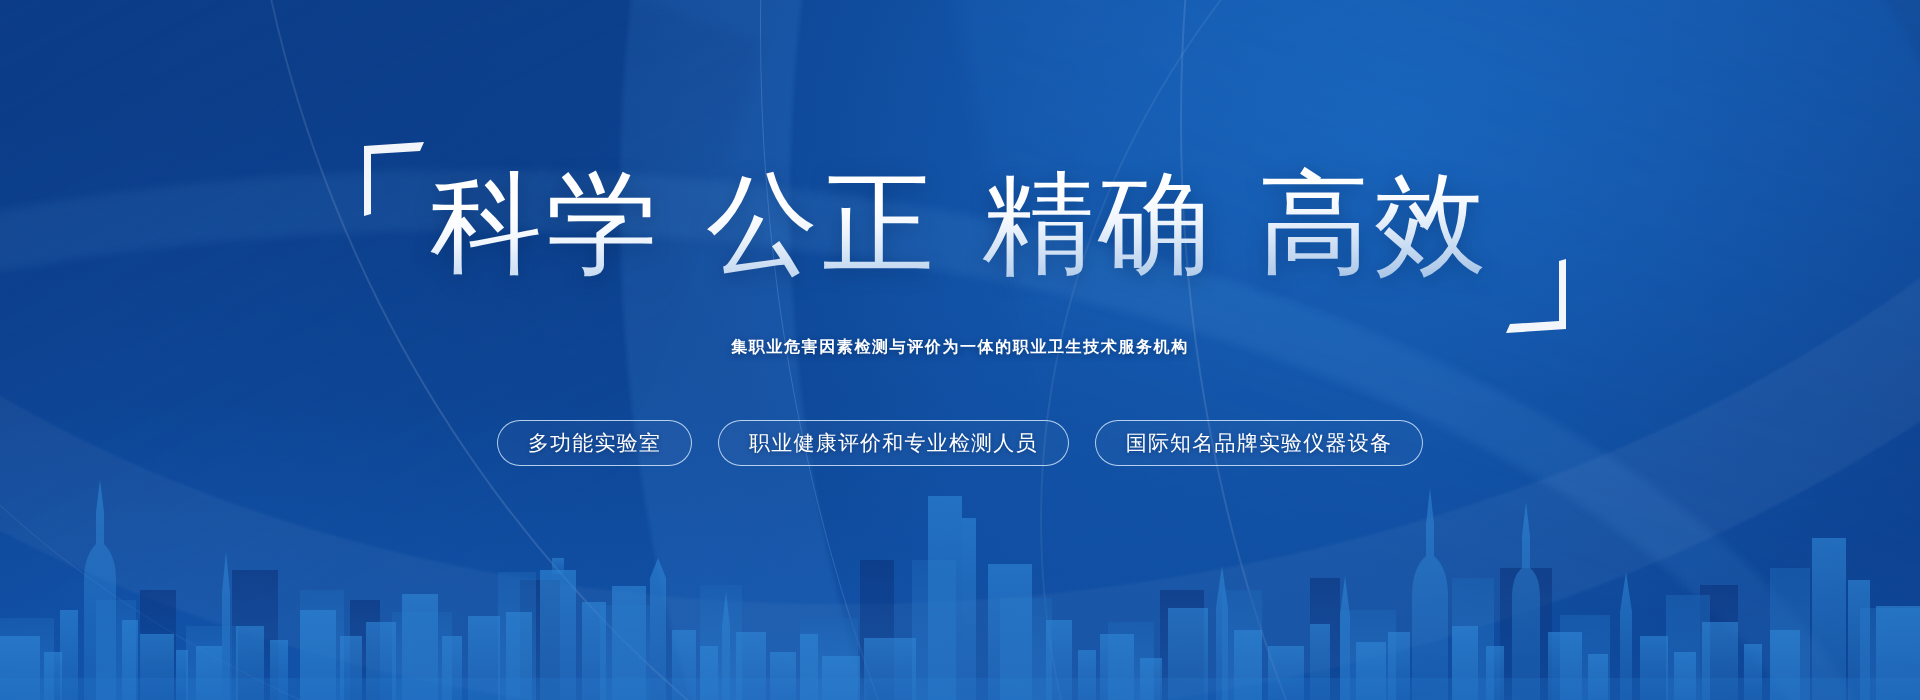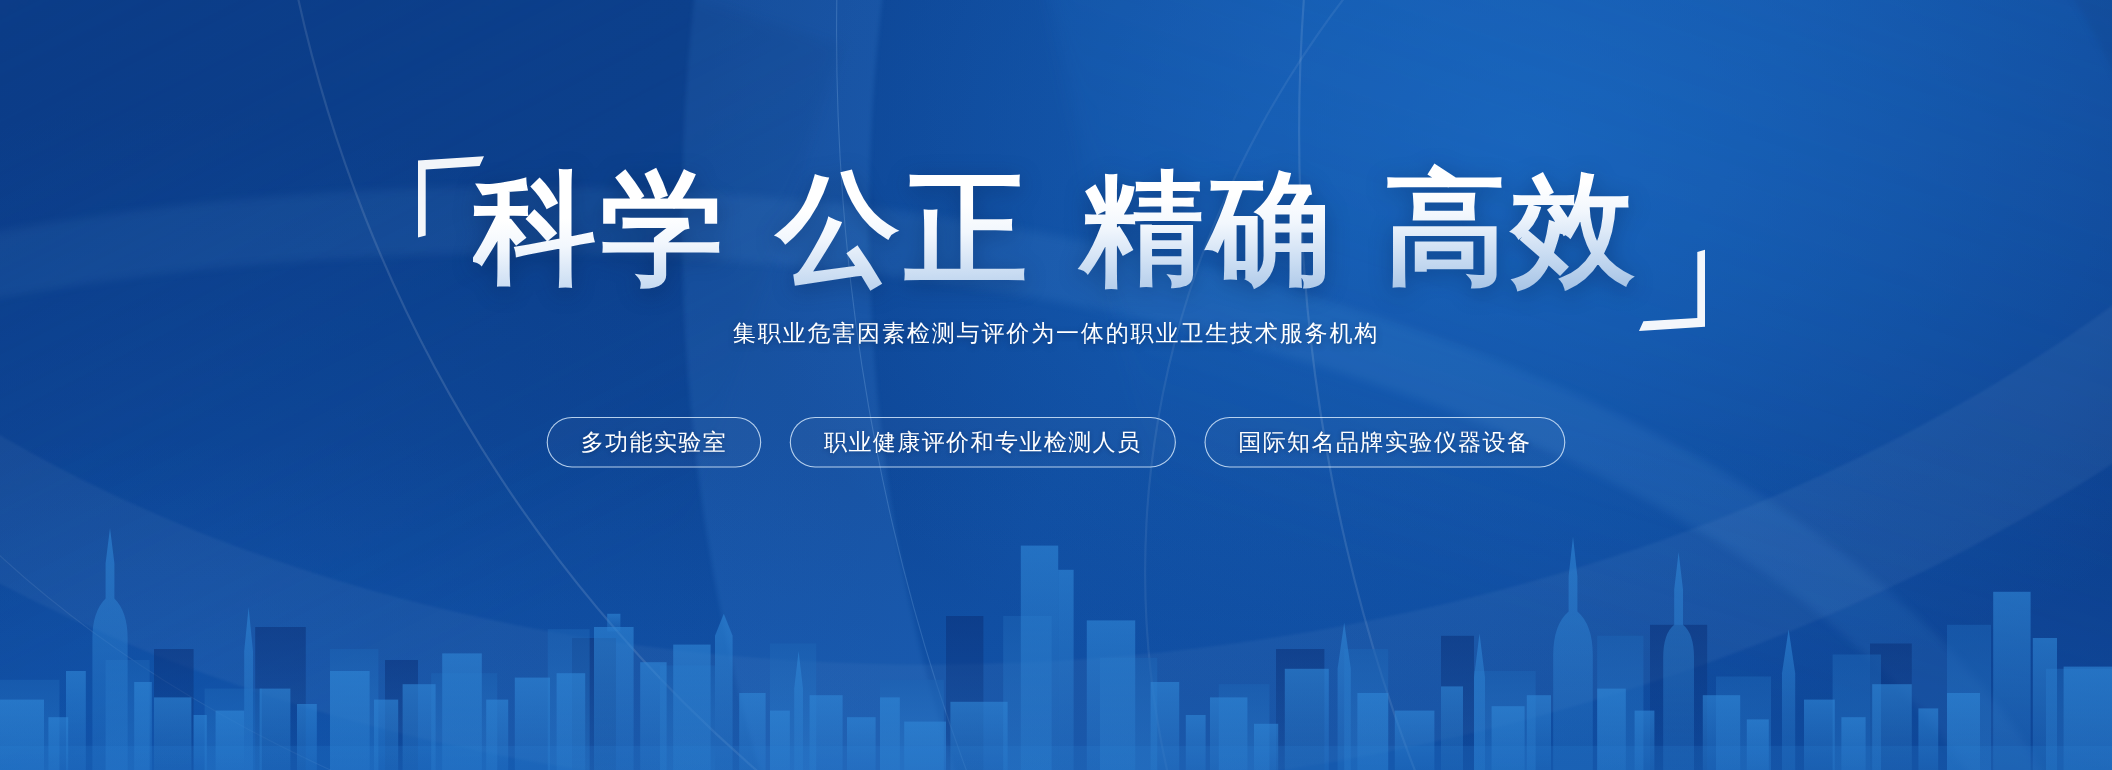--- a/index.html
+++ b/index.html
@@ -108,47 +108,47 @@
     align-items:center;
   }
 
   .headline-wrap{
     position:relative;
     margin-top:148px;
     padding:0 56px;
   }
 
   .headline{
-    margin:0;
+    margin:16px;
     font-size:112px;
     line-height:1.08;
-    font-weight:700;
+    font-weight:400;
     letter-spacing:4px;
     white-space:nowrap;
     background:linear-gradient(178deg,#ffffff 0%,#ffffff 34%,#f2f7fd 50%,#c9dcf2 74%,#9dbde2 100%);
     -webkit-background-clip:text;
     background-clip:text;
     color:transparent;
     -webkit-text-fill-color:transparent;
     text-shadow:none;
     filter:drop-shadow(0 4px 10px rgba(3,26,68,0.35));
   }
   .headline .gap{display:inline-block;width:44px;}
 
   .bracket{position:absolute;pointer-events:none;}
   .bracket svg{display:block;}
   .bracket-open{left:4px;top:-8px;}
   .bracket-close{right:-6px;bottom:-34px;}
 
   .subtitle{
-    margin-top:20px;
-    font-size:21px;
+    margin-top:36px;
+    font-size:16px;
     letter-spacing:1.6px;
     color:#ffffff;
-    font-weight:400;
+    font-weight:700;
     white-space:nowrap;
     text-shadow:0 2px 6px rgba(4,28,70,0.45);
   }
 
   .pills{
     margin-top:62px;
     display:flex;
     align-items:center;
     gap:26px;
   }

